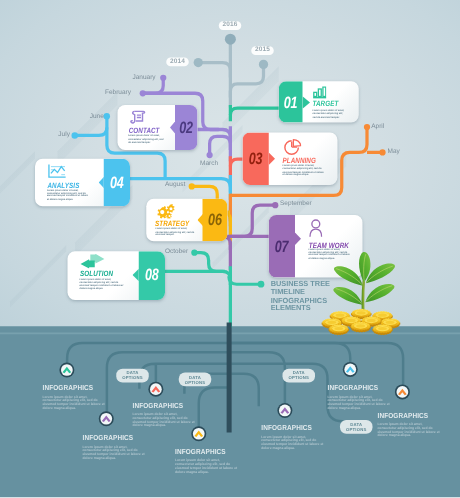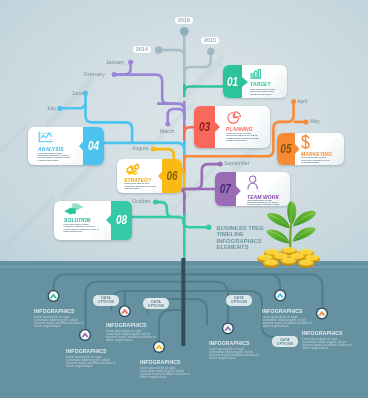--- a/index.html
+++ b/index.html
@@ -154,20 +154,38 @@
         </g>
       </svg>
       <div class="ttl" style="left:27px;top:15.4px;color:#2cc49b;">TARGET</div>
       <div class="txt" style="left:27px;top:22.6px;width:27px;color:#5e7c8c;">Lorem ipsum dolor sit amet, consectetur adipiscing elit, sed do eiusmod tempor.</div>
     </div>
     <svg class="ico" style="left:19px;top:11.5px;" width="6" height="10" viewBox="0 0 6 10">
         <path d="M0 0 L6 5 L0 10 Z" fill="#2cc49b"></path>
       </svg>
   </div>
 
+  <div class="card" style="left:94px;top:84px;width:64px;height:36px;">
+    <div class="cbg">
+      <div class="np" style="right:0;width:17.8px;background:#9b85d6;"></div>
+      <div class="num" style="right:0;left:auto;width:17.8px;color:#4b3a80;">02</div>
+      <svg class="ico" style="left:8.5px;top:4px;" width="14" height="12" viewBox="0 0 28 24">
+        <g fill="none" stroke="#9b85d6" stroke-width="2.3">
+          <path d="M9.5 2.2 L23.5 2.2 C26 2.2 26 5 23.5 5 L22 5 L22 17.5 L11 17.5"></path>
+          <path d="M13 8.2 L19.6 8.2 M13 12 L19.6 12"></path>
+          <path d="M9.5 2.2 C6.5 2.2 5 5 7.5 6.4 L9.5 7.6 L9.5 17.5 C9.5 20.6 6 21.6 4 19.6 C2.6 18.2 4 16.5 6.4 17.5"></path>
+        </g>
+      </svg>
+      <div class="ttl" style="left:8.5px;top:17.3px;color:#7e5fc6;">CONTACT</div>
+      <div class="txt" style="left:8.5px;top:24.2px;width:29px;color:#5e7c8c;">Lorem ipsum dolor sit amet, consectetur adipiscing elit, sed do eiusmod tempor.</div>
+    </div>
+    <svg class="ico" style="left:42.2px;top:13px;" width="4.2" height="10" viewBox="0 0 4.2 10">
+        <path d="M4.2 0 L0 5 L4.2 10 Z" fill="#9b85d6"></path>
+      </svg>
+  </div>
 
   <div class="card" style="left:194px;top:106px;width:76px;height:42px;">
     <div class="cbg">
       <div class="np" style="left:0;width:21px;background:#f8695c;"></div>
       <div class="num" style="left:0;width:21px;color:#93200f;">03</div>
       <svg class="ico" style="left:33px;top:4.6px;" width="14.4" height="13.6" viewBox="0 0 28.8 27.2">
         <g fill="none" stroke="#f8695c" stroke-width="2.3">
           <path d="M12.6 3.1 A10.8 10.8 0 1 0 23.4 13.9"></path>
           <path d="M15.4 1.3 A12.6 12.6 0 0 1 27.4 11 L15.4 12.1 Z" stroke-width="2.1" stroke-linejoin="round"></path>
           <path d="M12.8 13.4 L12.8 4.6 M12.8 13.4 L21.2 13.4"></path>
@@ -193,37 +211,20 @@
         </g>
       </svg>
       <div class="ttl" style="left:9.5px;top:18.3px;color:#3bb4e5;">ANALYSIS</div>
       <div class="txt" style="left:9.5px;top:24.5px;width:34px;color:#5e7c8c;">Lorem ipsum dolor sit amet, consectetur adipiscing elit, sed do eiusmod tempor incididunt ut labore et dolore magna aliqua.</div>
     </div>
     <svg class="ico" style="left:50.5px;top:14px;" width="4.5" height="10" viewBox="0 0 4.5 10">
         <path d="M4.5 0 L0 5 L4.5 10 Z" fill="#4cc3ee"></path>
       </svg>
   </div>
 
-  <div class="card" style="left:277px;top:133px;width:67px;height:32px;">
-    <div class="cbg">
-      <div class="np" style="left:0;width:17.8px;background:#f78a35;"></div>
-      <div class="num" style="left:0;width:17.8px;color:#8a5209;">05</div>
-      <svg class="ico" style="left:24.4px;top:1.3px;" width="9.2" height="15.4" viewBox="0 0 18.4 30.8">
-        <g fill="none" stroke="#f78a35" stroke-width="3">
-          <path d="M15.6 9.2 C15.6 5.6 12.6 3.6 9.2 3.6 C5.8 3.6 2.8 5.4 2.8 8.8 C2.8 12.6 6.6 14 9.2 15 C12.6 16.2 16 17.6 16 21.8 C16 25.8 12.6 27.8 9.2 27.8 C5.4 27.8 2 25.6 2 21.8"></path>
-          <path d="M9.2 0.6 L9.2 30.2" stroke-width="2.6"></path>
-        </g>
-      </svg>
-      <div class="ttl" style="left:24.2px;top:16.6px;color:#f78a35;">MARKETING</div>
-      <div class="txt" style="left:24.2px;top:23.2px;width:30px;color:#5e7c8c;">Lorem ipsum dolor sit amet, consectetur adipiscing elit, sed do eiusmod tempor.</div>
-    </div>
-    <svg class="ico" style="left:17.8px;top:11px;" width="4.5" height="10" viewBox="0 0 4.5 10">
-        <path d="M0 0 L4.5 5 L0 10 Z" fill="#f78a35"></path>
-      </svg>
-  </div>
 
   <div class="card" style="left:106px;top:159px;width:65px;height:34px;margin-left:11px;">
     <div class="cbg">
       <div class="np" style="right:0;width:20px;background:#fbb913;"></div>
       <div class="num" style="right:0;left:auto;width:20px;color:#8a6407;">06</div>
       <svg class="ico" style="left:7.4px;top:3.8px;" width="16.5" height="11.8" viewBox="0 0 33 23.6">
         <g fill="#fbb913">
           <path d="M11.5 5.6 l2.4 .1 1.4-2 2.3 1.6 -.9 2.2 1.6 1.8 2.3-.6 .9 2.7 -2.2 1.1 0 2.4 2.2 1.1 -.9 2.7 -2.3-.6 -1.6 1.8 .9 2.2 -2.3 1.6 -1.4-2 -2.4 .1 -1.2 2.1 -2.5-1.4 .7-2.3 -1.7-1.7 -2.3 .4 -.7-2.8 2.3-.9 .2-2.4 -2.1-1.2 1.1-2.6 2.2 .8 1.8-1.6z"></path>
         </g>
         <circle cx="11.6" cy="13.4" r="3.4" fill="#fff"></circle>
@@ -237,21 +238,21 @@
         <circle cx="23.3" cy="19.6" r="1.7" fill="#fff"></circle>
       </svg>
       <div class="ttl" style="left:7.4px;top:16.7px;color:#f5a400;">STRATEGY</div>
       <div class="txt" style="left:7.4px;top:23.2px;width:31px;color:#5e7c8c;">Lorem ipsum dolor sit amet, consectetur adipiscing elit, sed do eiusmod tempor.</div>
     </div>
     <svg class="ico" style="left:41.4px;top:12px;" width="4.5" height="10" viewBox="0 0 4.5 10">
         <path d="M4.5 0 L0 5 L4.5 10 Z" fill="#fbb913"></path>
       </svg>
   </div>
 
-  <div class="card" style="left:215.3px;top:171.5px;width:74.7px;height:34px;">
+  <div class="card" style="left:215.3px;top:171.5px;width:74.7px;height:50px;">
     <div class="cbg">
       <div class="np" style="left:0;width:20.6px;background:#9a6cb6;"></div>
       <div class="num" style="left:0;width:20.6px;color:#4b2c70;">07</div>
       <svg class="ico" style="left:31.5px;top:3px;" width="11.3" height="15.3" viewBox="0 0 22.6 30.6">
         <g fill="none" stroke="#9a6cb6" stroke-width="2.2">
           <circle cx="11.3" cy="8.3" r="6.3"></circle>
           <path d="M2 29 C2 20 6.2 16.6 11.3 16.6 C16.4 16.6 20.6 20 20.6 29"></path>
         </g>
       </svg>
       <div class="ttl" style="left:31.5px;top:21.1px;color:#8247ac;">TEAM WORK</div>

